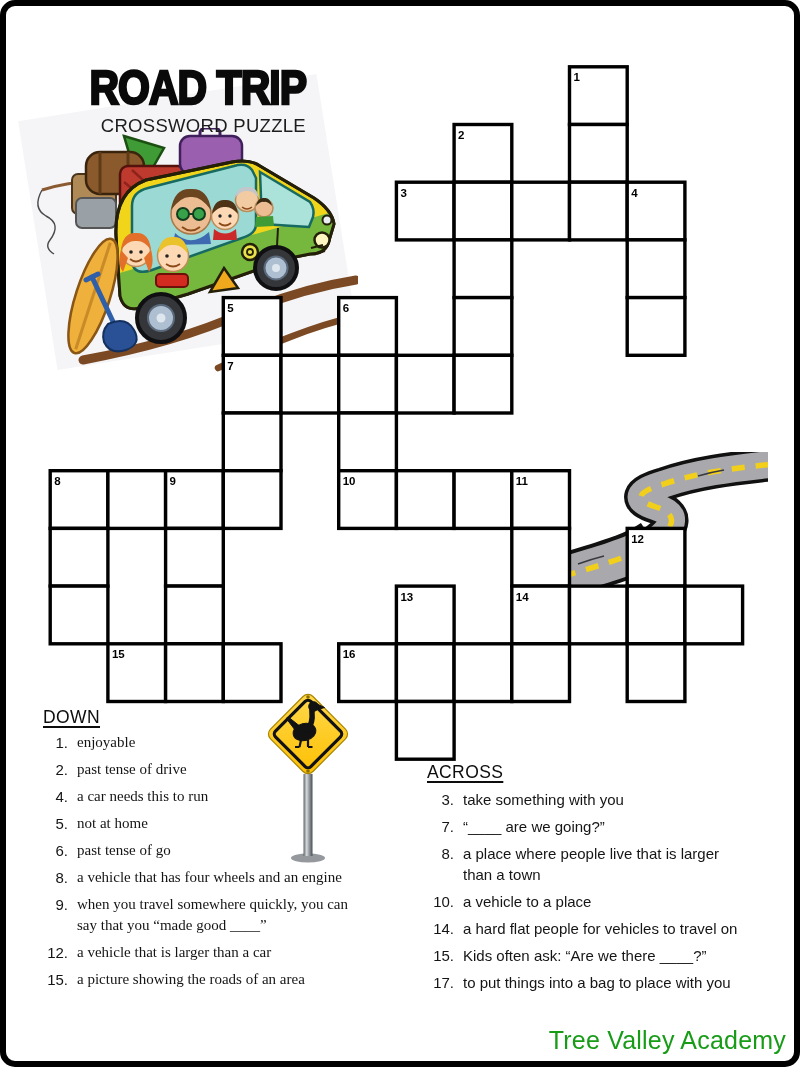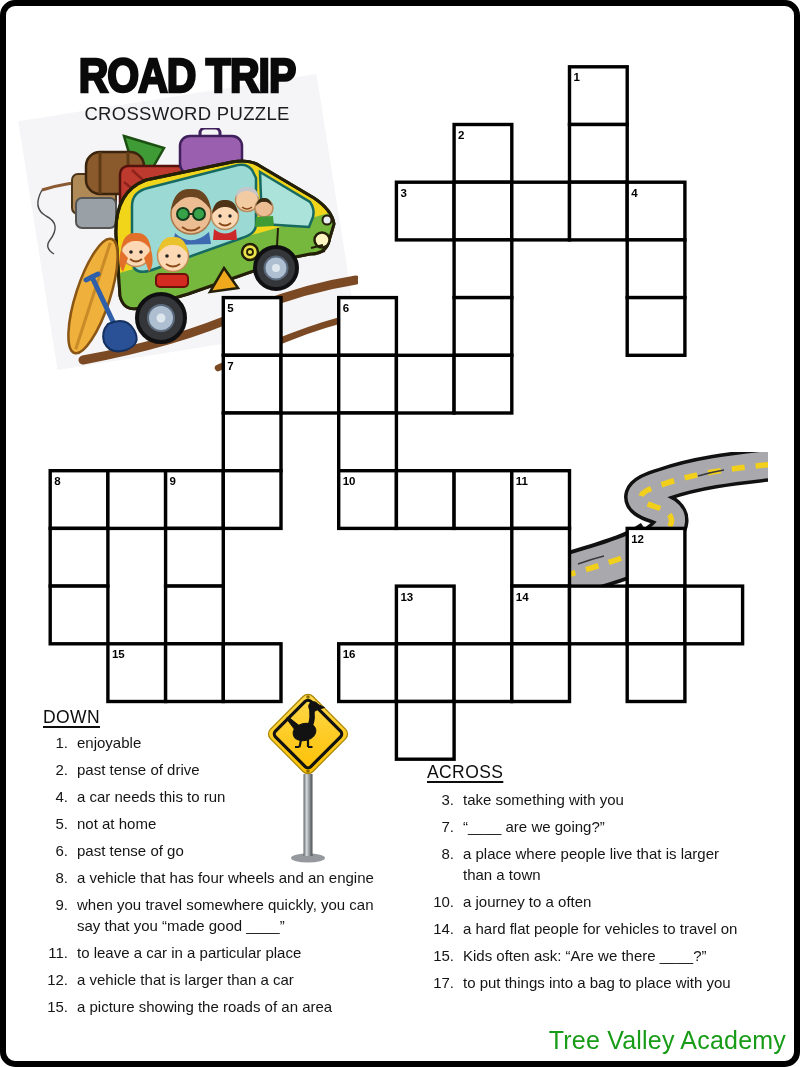--- a/index.html
+++ b/index.html
@@ -1,38 +1,38 @@
 <!DOCTYPE html>
 <html><head>
 <meta charset="utf-8">
 <style>
   html,body{margin:0;padding:0;background:#fff;}
   body{width:800px;height:1067px;position:relative;font-family:"Liberation Sans",sans-serif;overflow:hidden;}
   .abs{position:absolute;}
   #page-border{inset:0;border:6px solid #000;border-radius:15px;z-index:60;pointer-events:none;}
   #light-band{left:36px;top:96px;width:302px;height:252px;background:#f5f5f7;transform:rotate(-9deg);z-index:0;}
-  #title-block{left:68px;top:48px;width:238px;text-align:center;z-index:20;}
+  #title-block{left:68px;top:60px;width:238px;text-align:right;z-index:20;}
   #title-main{font-size:41px;font-weight:bold;color:#0a0a0a;letter-spacing:-1px;transform:scaleY(1.18);transform-origin:top;-webkit-text-stroke:2.2px #0a0a0a;white-space:nowrap;}
   #title-sub{font-size:18.5px;color:#1c1c1c;letter-spacing:.3px;margin-top:8px;white-space:nowrap;}
   svg{position:absolute;}
   #van-svg{left:28px;top:128px;z-index:2;}
   #road-svg{left:548px;top:452px;z-index:2;}
   #grid-svg{left:0;top:0;z-index:10;}
   #sign-svg{left:252px;top:680px;z-index:12;}
   .cellnum{font-family:"Liberation Sans",sans-serif;font-size:11.5px;font-weight:bold;fill:#000;}
   .heading{font-size:17.5px;font-weight:normal;color:#0d0d0d;text-decoration:underline;text-decoration-thickness:2.2px;text-underline-offset:3px;letter-spacing:.4px;z-index:20;}
   #down-heading{left:43px;top:707px;}
   #across-heading{left:427px;top:762px;}
   .clue-list{display:flex;flex-direction:column;gap:6px;z-index:20;}
   #down-list{left:42px;top:732px;}
   #across-list{left:428px;top:789px;}
   .clue-row{display:flex;gap:9px;font-size:15px;line-height:21px;color:#151515;}
   .clue-num{width:26px;text-align:right;flex:none;font-size:15px;}
   .clue-text{white-space:pre-line;}
-  #down-list .clue-text{width:340px;}
+  #down-list .clue-text{width:340px;font-family:Liberation Serif, serif;}
   #across-list .clue-text{width:316px;}
   #footer-brand{right:14px;top:1026px;font-size:25px;font-weight:normal;color:#189c18;letter-spacing:.2px;z-index:20;}
 </style>
 </head>
 <body>
 
 <div class="abs" id="light-band"></div>
 
 <svg id="van-svg" width="330" height="250" viewBox="0 0 330 250">
 
@@ -278,24 +278,20 @@
     <div class="clue-row">
       <span class="clue-num">8.</span>
       <span class="clue-text">a vehicle that has four wheels and an engine</span>
     </div>
     <div class="clue-row">
       <span class="clue-num">9.</span>
       <span class="clue-text">when you travel somewhere quickly, you can
 say that you “made good ____”</span>
     </div>
     <div class="clue-row">
-      <span class="clue-num">11.</span>
-      <span class="clue-text">to leave a car in a particular place</span>
-    </div>
-    <div class="clue-row">
       <span class="clue-num">12.</span>
       <span class="clue-text">a vehicle that is larger than a car</span>
     </div>
     <div class="clue-row">
       <span class="clue-num">15.</span>
       <span class="clue-text">a picture showing the roads of an area</span>
     </div>
   </div>
 <div class="abs clue-list" id="across-list">
     <div class="clue-row">
@@ -306,21 +302,21 @@
       <span class="clue-num">7.</span>
       <span class="clue-text">“____ are we going?”</span>
     </div>
     <div class="clue-row">
       <span class="clue-num">8.</span>
       <span class="clue-text">a place where people live that is larger
 than a town</span>
     </div>
     <div class="clue-row">
       <span class="clue-num">10.</span>
-      <span class="clue-text">a journey to a often</span>
+      <span class="clue-text">a vehicle to a place</span>
     </div>
     <div class="clue-row">
       <span class="clue-num">14.</span>
       <span class="clue-text">a hard flat people for vehicles to travel on</span>
     </div>
     <div class="clue-row">
       <span class="clue-num">15.</span>
       <span class="clue-text">Kids often ask: “Are we there ____?”</span>
     </div>
     <div class="clue-row">

